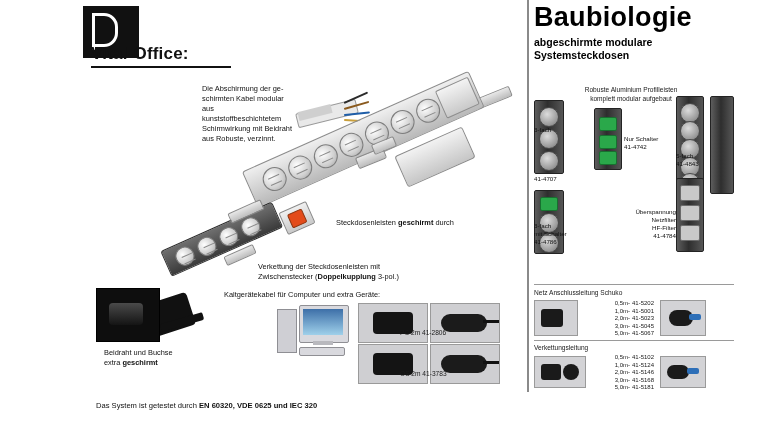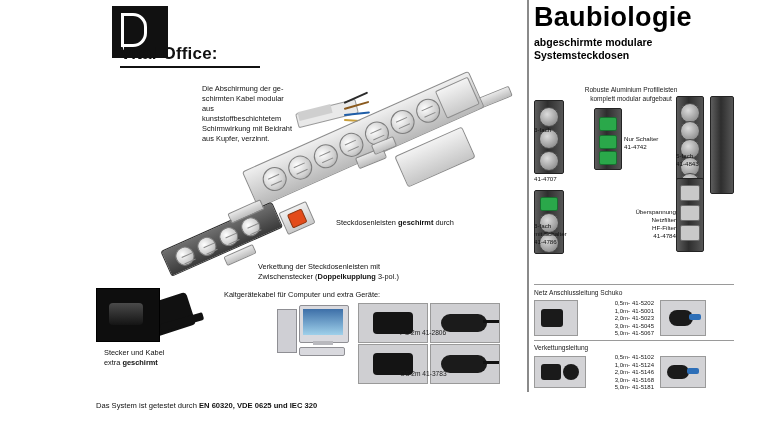--- a/index.html
+++ b/index.html
@@ -7,21 +7,21 @@
     width:768px;height:432px;
     background:#ffffff;
     font-family:"Liberation Sans", sans-serif;
     color:#1a1a1a;
     overflow:hidden;
     position:relative;
   }
   .page{position:relative;width:768px;height:432px;}
 
   
-  .logo-box{position:absolute;left:112px;top:6px;width:150px;height:58px;}
+  .logo-box{position:absolute;left:83px;top:6px;width:150px;height:58px;}
   .logo-mark{position:absolute;left:0;top:0;width:56px;height:52px;background:#111;}
   .logo-mark .p{
     position:absolute;left:9px;top:7px;width:26px;height:34px;
     border:3px solid #fff;border-radius:0 14px 14px 0;box-sizing:border-box;
   }
   .logo-mark .p:after{
     content:"";position:absolute;left:-3px;top:12px;width:3px;height:22px;background:#fff;
   }
   .logo-text{
     position:absolute;left:8px;top:38px;font-size:17px;font-weight:bold;color:#111;
@@ -171,21 +171,21 @@
     <div>abgeschirmte modulare</div>
     <div>Systemsteckdosen</div>
   </div>
   <div class="right-rule"></div>
 
   <div class="txt" style="left:202px;top:84px;width:92px;">
     <div>Die Abschirmung der ge-</div>
     <div>schirmten Kabel modular</div>
     <div>aus kunststoffbeschichtetem</div>
     <div>Schirmwirkung mit Beidraht</div>
-    <div>aus Kupfer, verzinnt.</div>
+    <div>aus Robuste, verzinnt.</div>
   </div>
 
   <div class="cable-img">
     <div class="cable-body"></div>
     <div class="cable-sheath"></div>
     <div class="wire" style="left:48px;top:6px;width:26px;background:#2b2b2b;transform:rotate(-24deg);"></div>
     <div class="wire" style="left:48px;top:12px;width:26px;background:#8a5a1e;transform:rotate(-16deg);"></div>
     <div class="wire" style="left:48px;top:18px;width:26px;background:#1f5ea8;transform:rotate(-6deg);"></div>
     <div class="wire" style="left:48px;top:23px;width:24px;background:#caa03c;transform:rotate(4deg);"></div>
   </div>
@@ -236,21 +236,21 @@
   </div>
 
   <div class="txt" style="left:258px;top:262px;width:200px;">
     <div>Verkettung der Steckdosenleisten mit</div>
     <div><span>Zwischenstecker (</span><b>Doppelkupplung</b><span> 3-pol.)</span></div>
   </div>
 
   <div class="txt" style="left:224px;top:290px;width:210px;">Kaltgerätekabel für Computer und extra Geräte:</div>
 
   <div class="txt" style="left:104px;top:348px;width:110px;">
-    <div>Stecker und Kabel</div>
+    <div>Beidraht und Buchse</div>
     <div><span>extra </span><b>geschirmt</b></div>
   </div>
 
   <div class="pc">
     <div class="tower"></div>
     <div class="mon"></div>
     <div class="scr"></div>
     <div class="base"></div>
     <div class="kbd"></div>
   </div>

